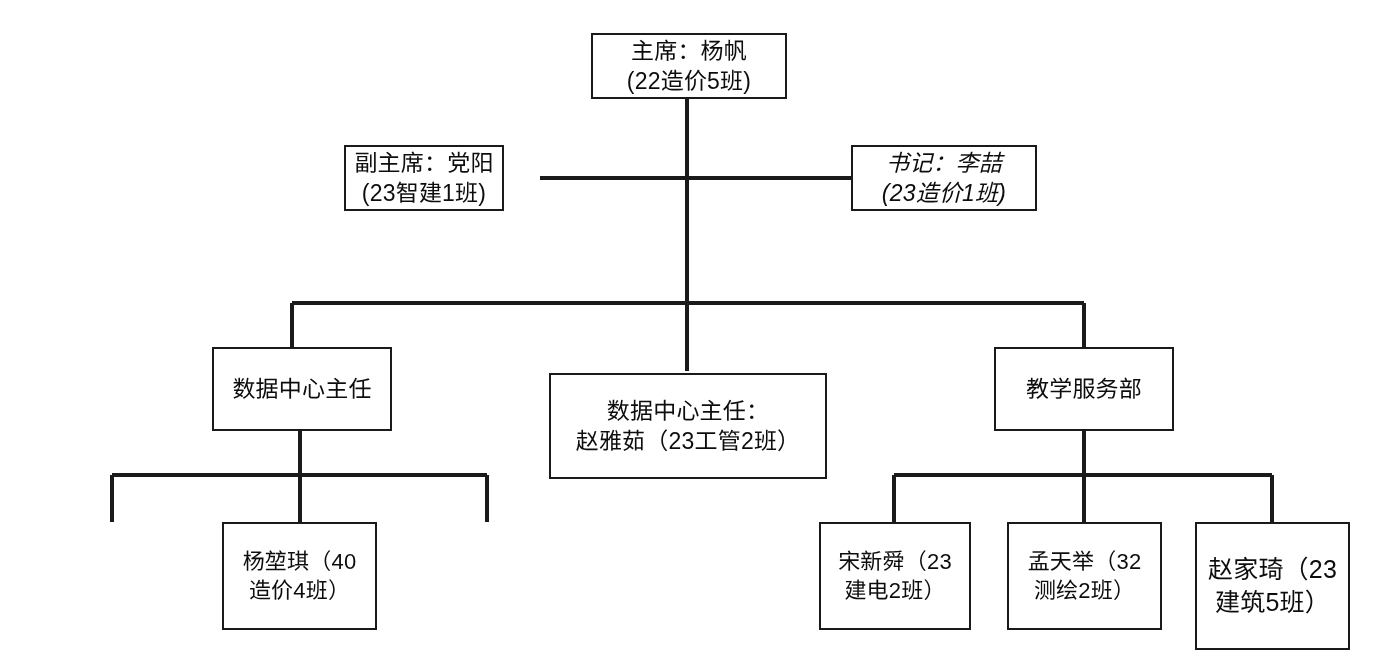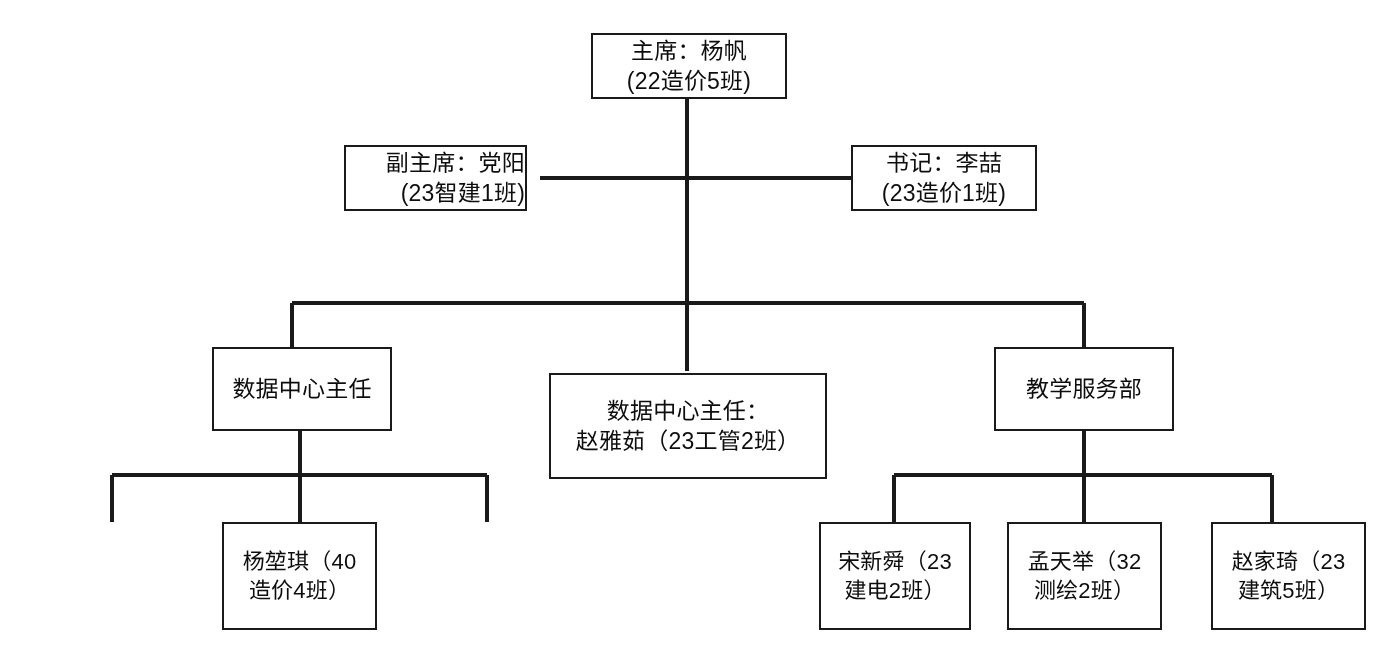--- a/index.html
+++ b/index.html
@@ -40,33 +40,33 @@
     z-index: 2;
   }
   .node-text {
     display: block;
     width: 100%;
     white-space: pre-line;
   }
 
   
   .n-chair      { left: 591px;  top: 33px;  width: 196px; height: 66px;  font-size: 23px; }
-  .n-vice       { left: 344px;  top: 145px; width: 183px; height: 66px;  font-size: 23px; text-align: right; }
-  .n-secretary  { left: 851px;  top: 145px; width: 186px; height: 66px;  font-size: 23px; }
+  .n-vice       { left: 344px;  top: 145px; width: 160px; height: 66px;  font-size: 23px; }
+  .n-secretary  { left: 851px;  top: 145px; width: 186px; height: 66px;  font-size: 23px; font-style: italic; }
 
   .n-dept-left  { left: 212px;  top: 347px; width: 180px; height: 84px;  font-size: 23px; }
   .n-datacenter { left: 549px;  top: 373px; width: 278px; height: 106px; font-size: 23px; }
   .n-dept-right { left: 994px;  top: 347px; width: 180px; height: 84px;  font-size: 23px; }
 
   .n-m1 { left: 35px;   top: 522px; width: 155px; height: 108px; font-size: 22px; }
   .n-m2 { left: 222px;  top: 522px; width: 155px; height: 108px; font-size: 22px; }
   .n-m3 { left: 409px;  top: 522px; width: 155px; height: 108px; font-size: 22px; }
   .n-m4 { left: 819px;  top: 522px; width: 152px; height: 108px; font-size: 22px; }
   .n-m5 { left: 1007px; top: 522px; width: 155px; height: 108px; font-size: 22px; }
-  .n-m6 { left: 1195px; top: 522px; width: 155px; height: 108px; font-size: 22px; margin-left: 16px; }
+  .n-m6 { left: 1195px; top: 522px; width: 155px; height: 128px; font-size: 25px; }
 </style>
 </head>
 <body>
 
 <div id="chart-root">
 
   <svg id="connectors" viewBox="0 0 1384 670" width="1384" height="670" xmlns="http://www.w3.org/2000/svg">
     <g stroke="#1a1a1a" stroke-width="4" fill="none" shape-rendering="crispEdges">
 
       <line x1="687" y1="99" x2="687" y2="371"></line>

